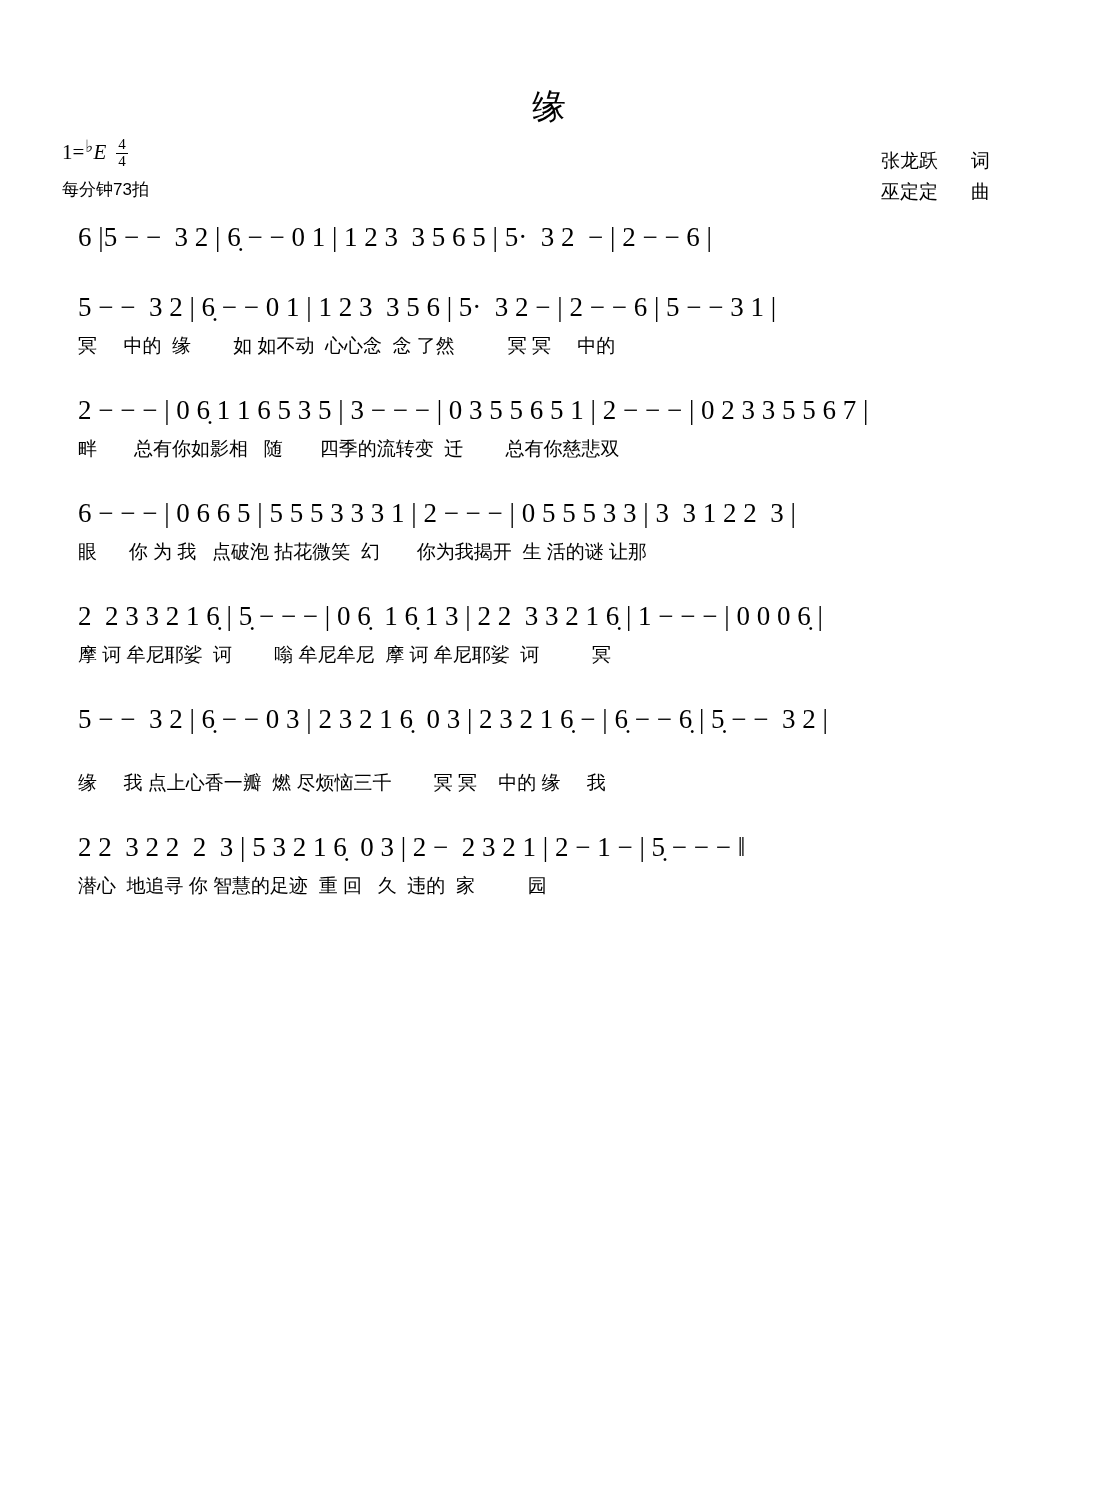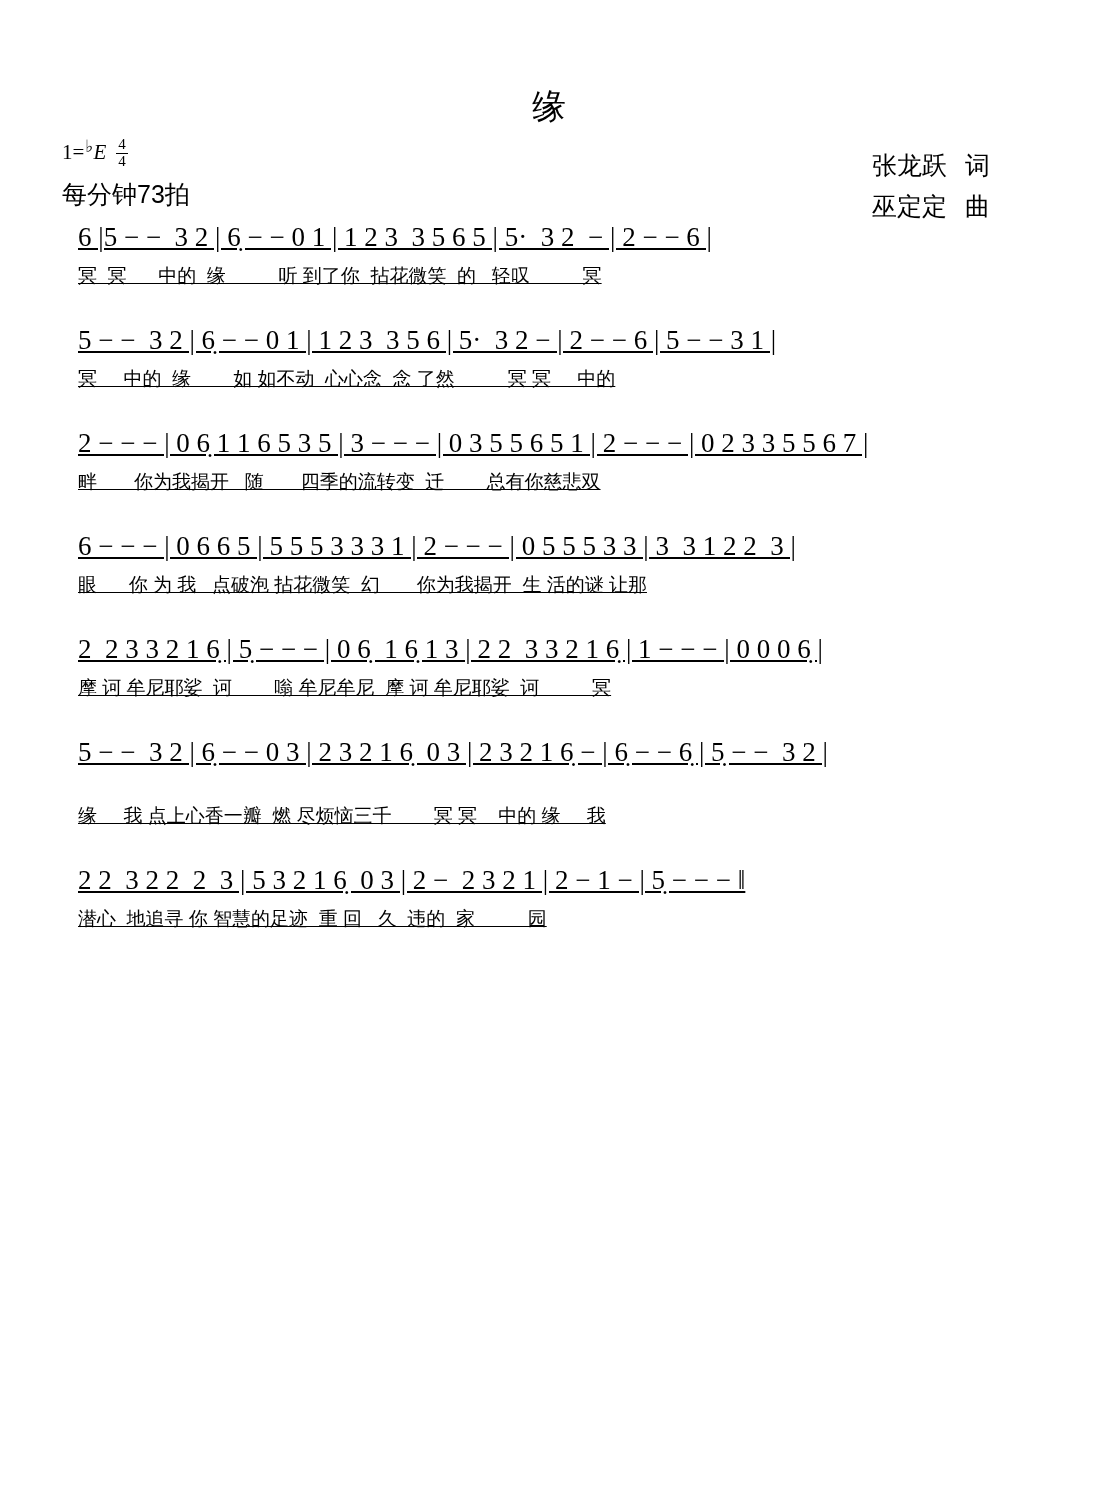--- a/index.html
+++ b/index.html
@@ -74,49 +74,48 @@
     display: block;
     border-bottom: 1.4px solid #000;
     padding: 0 2px;
   }
   .timesig .den {
     display: block;
     padding: 0 2px;
   }
   .tempo {
     margin-top: 7px;
-    font-size: 25px;
+    font-size: 17px;
     font-family: "Liberation Sans", sans-serif;
     letter-spacing: 0px;
   }
   .credits {
     position: absolute;
     right: 110px;
     top: 14px;
-    font-size: 25px;
+    font-size: 19px;
     line-height: 1.65;
     text-align: left;
     font-family: "Liberation Serif", serif;
   }
   .credits div span.name {
     display: inline-block;
     min-width: 72px;
   }
   .credits div span.role {
     display: inline-block;
     margin-left: 18px;
   }
 
   .systems {
     margin-top: 6px;
     padding: 0 78px 0 78px;
   }
   .system {
     margin-bottom: 28px;
-    text-decoration: underline;
   }
   .notes {
     font-size: 27px;
     font-family: "Liberation Serif", serif;
     letter-spacing: 0px;
     white-space: pre;
     line-height: 1.5;
     height: 42px;
     overflow: visible;
   }
@@ -156,29 +155,28 @@
       </div>
       <div>
         <span class="name">巫定定</span><span class="role">曲</span>
       </div>
     </div>
   </div>
 
   <div class="systems">
     <div class="system">
       <div class="notes">6 |5 − −  3 2 | 6̣ − − 0 1 | 1 2 3  3 5 6 5 | 5·  3 2  − | 2 − − 6 |</div>
-      <div class="lyrics">冥  冥      中的  缘          听 到了你  拈花微笑  的   轻叹          冥</div>
     </div>
     <div class="system">
       <div class="notes">5 − −  3 2 | 6̣ − − 0 1 | 1 2 3  3 5 6 | 5·  3 2 − | 2 − − 6 | 5 − − 3 1 |</div>
       <div class="lyrics">冥     中的  缘        如 如不动  心心念  念 了然          冥 冥     中的</div>
     </div>
     <div class="system">
       <div class="notes">2 − − − | 0 6̣ 1 1 6 5 3 5 | 3 − − − | 0 3 5 5 6 5 1 | 2 − − − | 0 2 3 3 5 5 6 7 |</div>
-      <div class="lyrics">畔       你为我揭开   随       四季的流转变  迁        总有你慈悲双</div>
+      <div class="lyrics">畔       总有你如影相   随       四季的流转变  迁        总有你慈悲双</div>
     </div>
     <div class="system">
       <div class="notes">6 − − − | 0 6 6 5 | 5 5 5 3 3 3 1 | 2 − − − | 0 5 5 5 3 3 | 3  3 1 2 2  3 |</div>
       <div class="lyrics">眼      你 为 我   点破泡 拈花微笑  幻       你为我揭开  生 活的谜 让那</div>
     </div>
     <div class="system">
       <div class="notes">2  2 3 3 2 1 6̣ | 5̣ − − − | 0 6̣  1 6̣ 1 3 | 2 2  3 3 2 1 6̣ | 1 − − − | 0 0 0 6̣ |</div>
       <div class="lyrics">摩 诃 牟尼耶娑  诃        嗡 牟尼牟尼  摩 诃 牟尼耶娑  诃          冥</div>
     </div>
     <div class="system">

